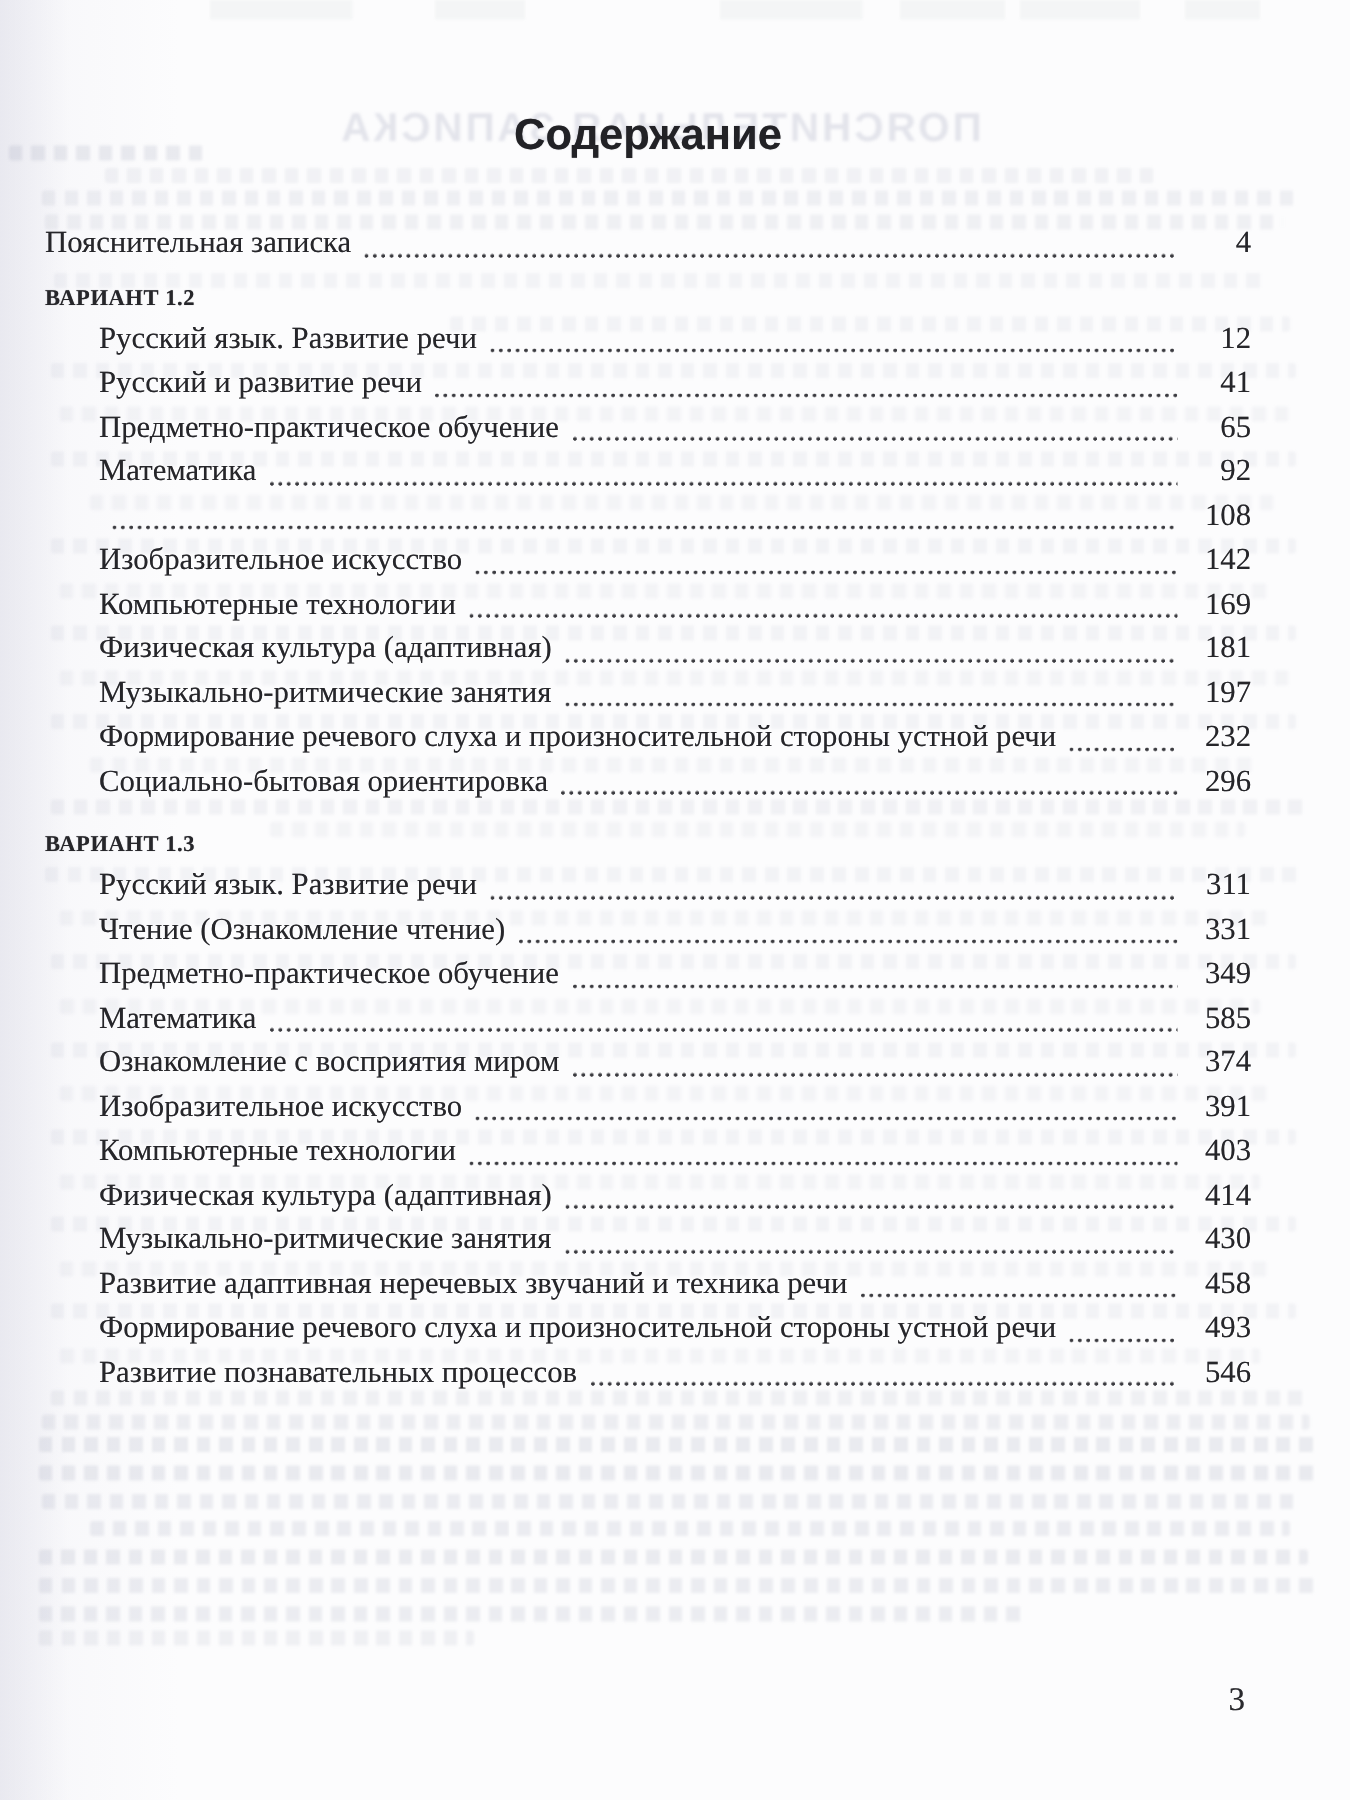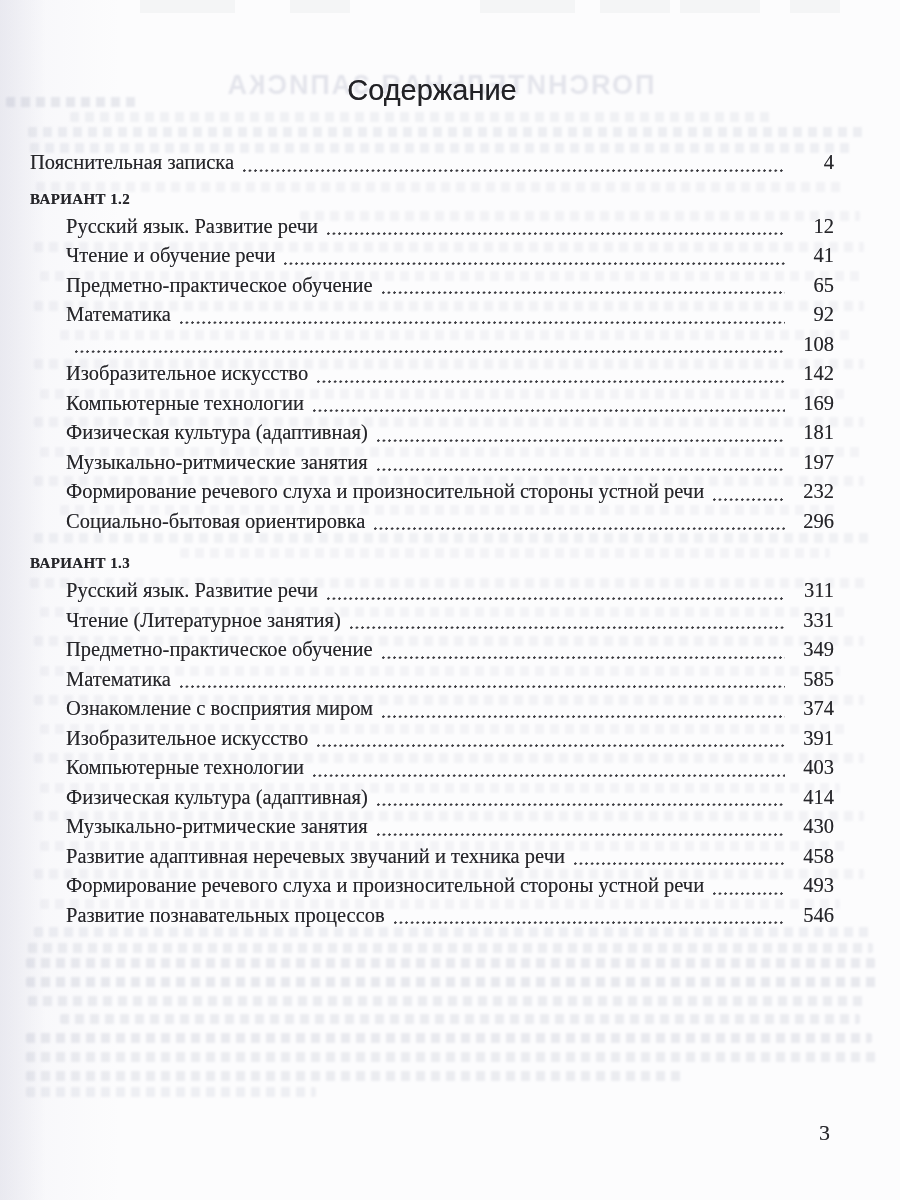--- a/index.html
+++ b/index.html
@@ -31,21 +31,21 @@
     font-weight:bold;font-size:27px;letter-spacing:2px;
     color:rgba(128,136,164,.20);
     transform:scaleX(-1);filter:blur(1.2px);
     user-select:none;white-space:nowrap;
   }
   
   #content{position:relative;z-index:1;padding:0 66px 0 30px;}
   h1.doc-title{
     margin:72px 0 0 0;height:36px;line-height:36px;text-align:center;
     font-family:"Liberation Sans","DejaVu Sans",sans-serif;
-    font-size:29px;font-weight:normal;color:#222226;
+    font-size:29px;font-weight:bold;color:#222226;
     text-shadow:0 0 .5px rgba(40,40,46,.6);
   }
   .toc{margin-top:40px;}
   .toc-row{
     display:flex;align-items:center;height:29.5px;
     font-size:20.5px;line-height:29.5px;
     text-shadow:0 0 .4px rgba(40,40,46,.5);
   }
   .toc-row .label{white-space:nowrap;}
   .toc-row.entry{padding-left:36px;}
@@ -135,21 +135,21 @@
 
     <div>
       <div class="section-heading first">ВАРИАНТ 1.2</div>
       <div>
           <div class="toc-row entry">
             <span class="label">Русский язык. Развитие речи</span>
             <span class="dots"></span>
             <span class="pagenum">12</span>
           </div>
           <div class="toc-row entry">
-            <span class="label">Чтение и обучение речи</span>
+            <span class="label">Русский и развитие речи</span>
             <span class="dots"></span>
             <span class="pagenum">41</span>
           </div>
           <div class="toc-row entry">
             <span class="label">Предметно-практическое обучение</span>
             <span class="dots"></span>
             <span class="pagenum">65</span>
           </div>
           <div class="toc-row entry">
             <span class="label">Математика</span>
@@ -195,21 +195,21 @@
 
     <div>
       <div class="section-heading second">ВАРИАНТ 1.3</div>
       <div>
           <div class="toc-row entry">
             <span class="label">Русский язык. Развитие речи</span>
             <span class="dots"></span>
             <span class="pagenum">311</span>
           </div>
           <div class="toc-row entry">
-            <span class="label">Чтение (Литературное занятия)</span>
+            <span class="label">Чтение (Ознакомление чтение)</span>
             <span class="dots"></span>
             <span class="pagenum">331</span>
           </div>
           <div class="toc-row entry">
             <span class="label">Предметно-практическое обучение</span>
             <span class="dots"></span>
             <span class="pagenum">349</span>
           </div>
           <div class="toc-row entry">
             <span class="label">Математика</span>

